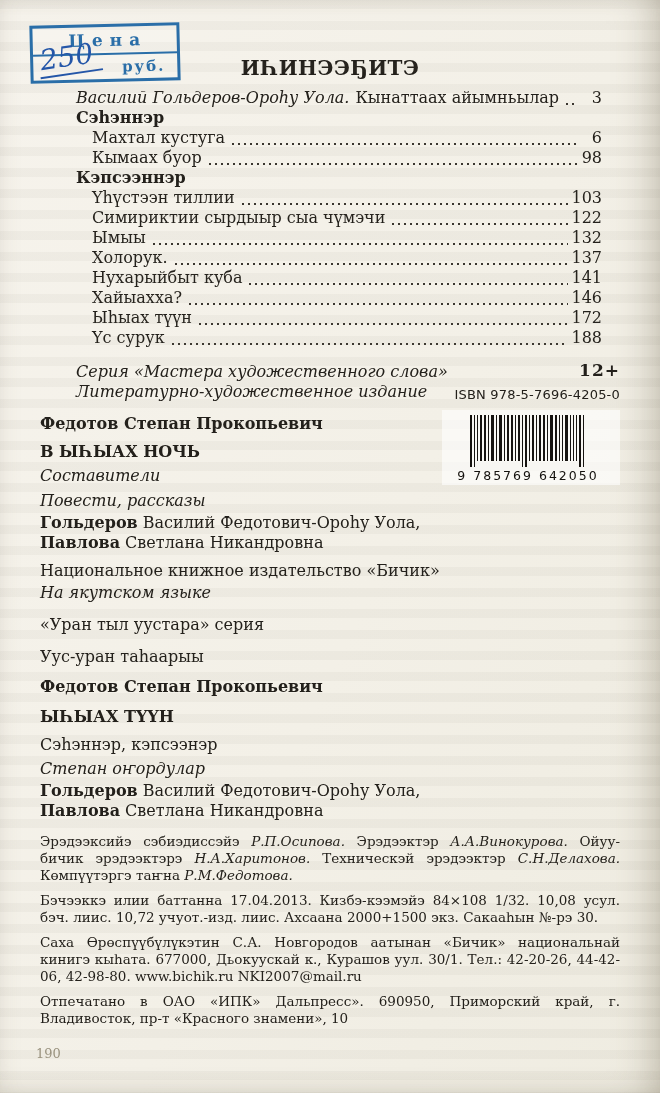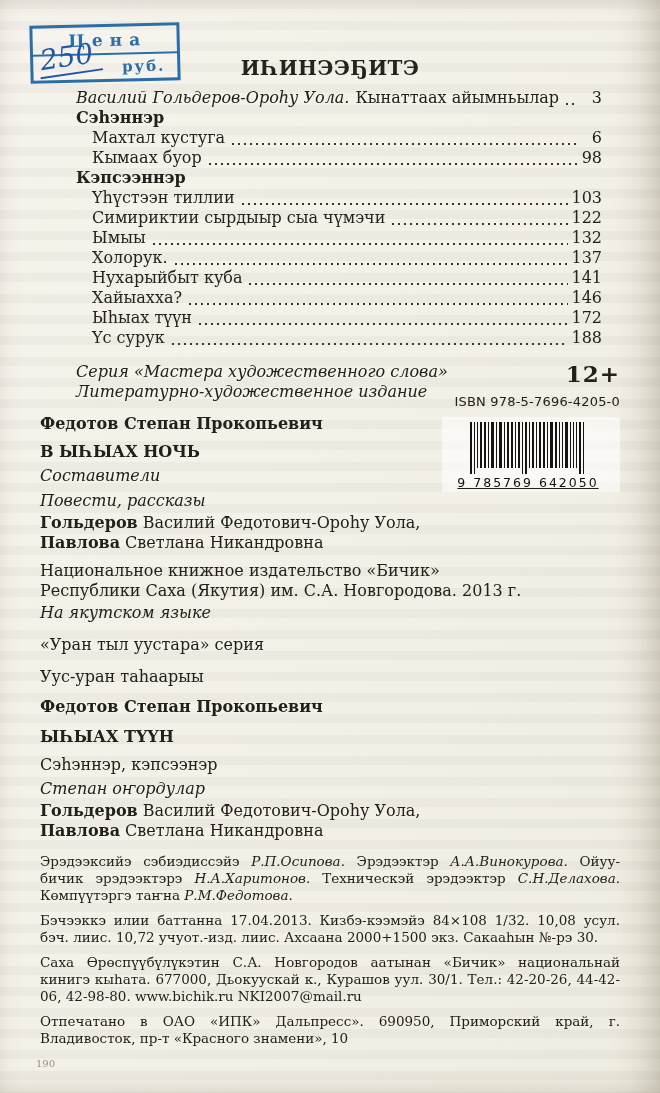--- a/index.html
+++ b/index.html
@@ -97,54 +97,53 @@
   .mt4 { margin-top: 4px !important; }
   .mt5 { margin-top: 5px !important; }
   .mt8 { margin-top: 8px !important; }
   .mt10 { margin-top: 10px !important; }
   .mt12 { margin-top: 12px !important; }
 
   .right-block {
     position: absolute; top: -2px; right: 0;
     width: 196px; text-align: right;
   }
-  .age { font-weight: bold; font-size: 23px; letter-spacing: 1px; }
+  .age { font-weight: bold; font-size: 17px; letter-spacing: 1px; }
   .isbn {
     font-family: "DejaVu Sans", "Liberation Sans", sans-serif;
     font-size: 13px; margin-top: 7px; letter-spacing: 0.2px;
     white-space: nowrap;
   }
   .barcode {
     margin-top: 8px;
     display: inline-block;
     background: rgba(255,255,255,0.6);
     padding: 5px 6px 2px 0;
     min-width: 178px;
     box-sizing: border-box;
-    text-decoration: underline;
   }
   .bars { display: flex; align-items: flex-start; justify-content: center; height: 52px; }
   .bars i { display: block; background: #161310; }
   .bnum {
     font-family: "DejaVu Sans", "Liberation Sans", sans-serif;
     font-size: 12.5px; letter-spacing: 2px;
     text-align: center; margin-top: 1px; color: #14110d;
   }
 
   
   .imprint {
     margin: 12px 40px 0 40px;
     font-size: 13.5px; line-height: 17px;
     text-align: justify;
   }
   .imprint p { margin: 0 0 8px 0; }
 
   .pagenum {
-    position: absolute; left: 36px; bottom: 24px;
-    color: #99927e; font-size: 10px;
+    position: absolute; left: 36px; bottom: 32px;
+    color: #99927e; font-size: 13px;
   }
 </style>
 </head>
 <body>
 
 <div class="page">
   <div class="showthrough"></div>
 
   <div class="stamp">
     <div class="stamp-top">Цена</div>
@@ -266,21 +265,20 @@
     <p class="it ind">Литературно-художественное издание</p>
 
     <p class="b mt12">Федотов Степан Прокопьевич</p>
     <p class="b mt8">В ЫҺЫАХ НОЧЬ</p>
     <p class="it mt4">Составители</p>
     <p class="it mt5">Повести, рассказы</p>
     <p class="mt2"><span class="b">Гольдеров</span><span> Василий Федотович-Ороһу Уола,</span></p>
     <p><span class="b">Павлова</span><span> Светлана Никандровна</span></p>
 
     <p class="mt8">Национальное книжное издательство «Бичик»</p>
-    <p>Республики Саха (Якутия) им. С.А. Новгородова. 2013 г.</p>
     <p class="it mt2">На якутском языке</p>
 
     <p class="mt12">«Уран тыл уустара» серия</p>
     <p class="mt12">Уус-уран таһаарыы</p>
     <p class="b mt10">Федотов Степан Прокопьевич</p>
     <p class="b mt10">ЫҺЫАХ ТҮҮН</p>
     <p class="mt8">Сэһэннэр, кэпсээнэр</p>
     <p class="it mt4">Степан оҥордулар</p>
     <p class="mt2"><span class="b">Гольдеров</span><span> Василий Федотович-Ороһу Уола,</span></p>
     <p><span class="b">Павлова</span><span> Светлана Никандровна</span></p>

